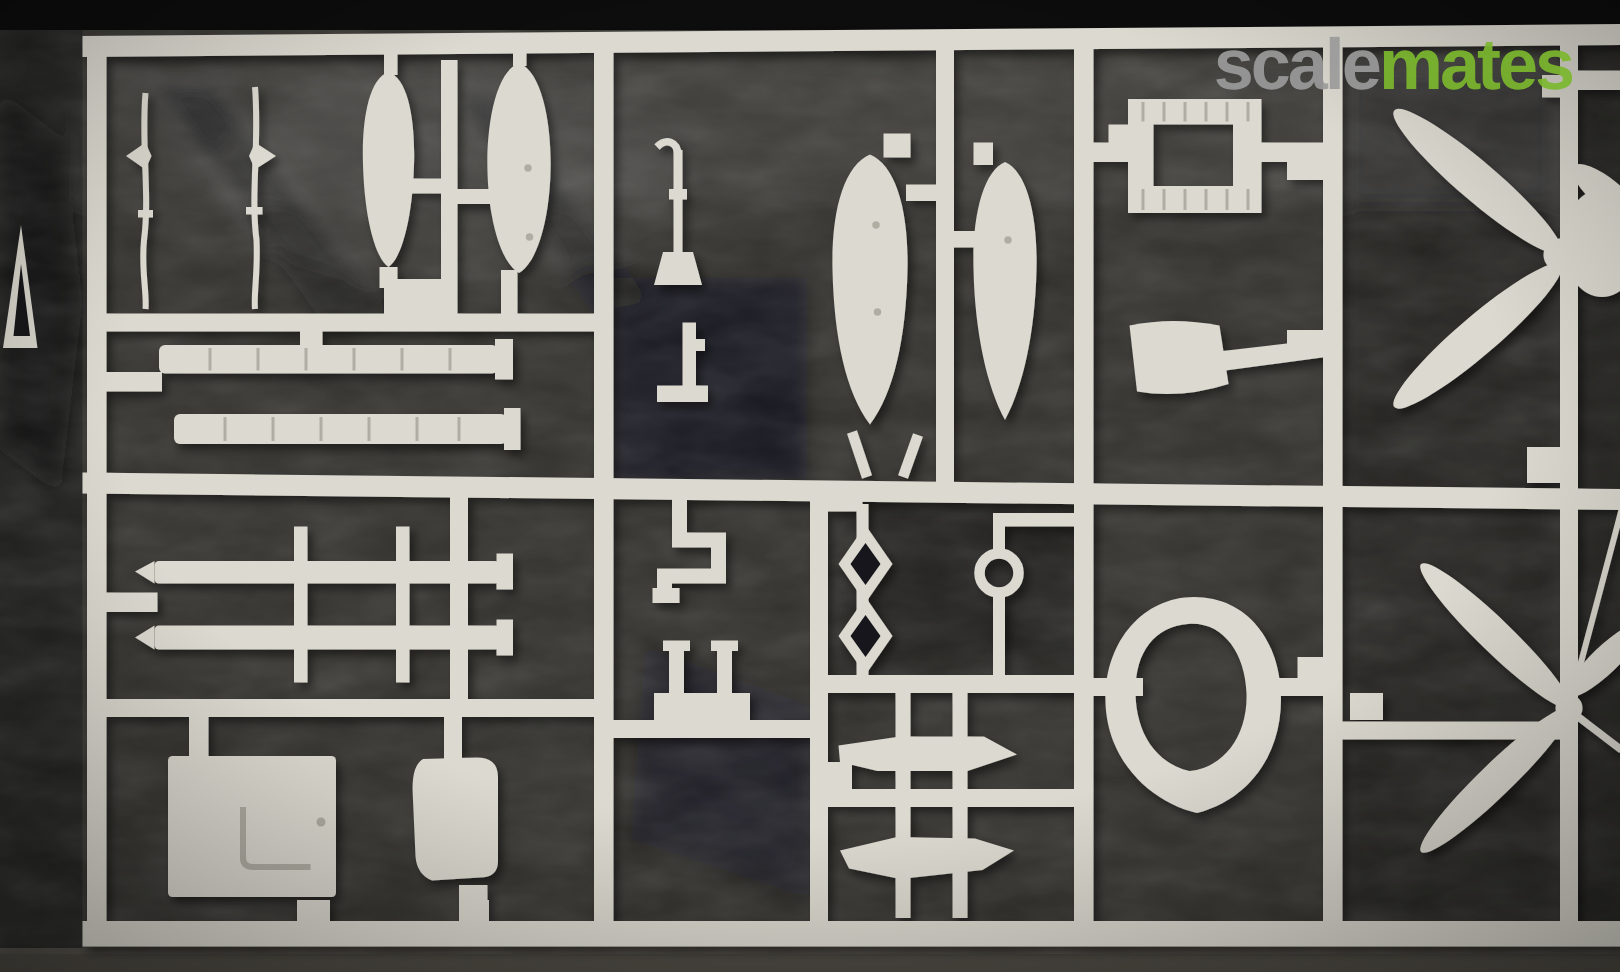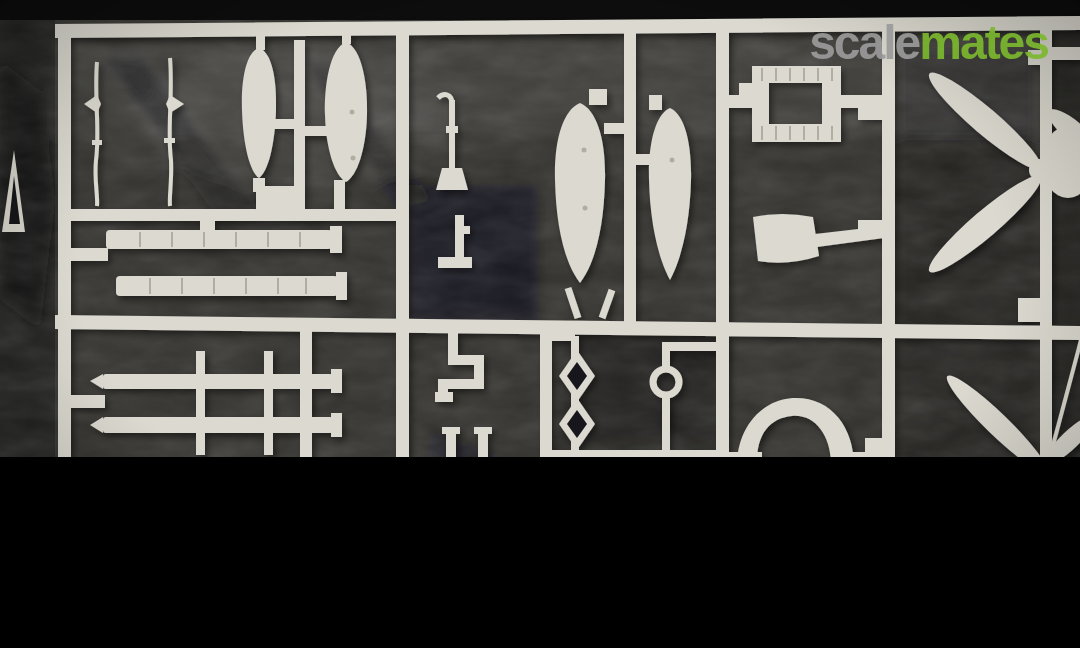--- a/index.html
+++ b/index.html
@@ -1,16 +1,16 @@
 <!DOCTYPE html>
 <html style="--bg: #33322e; --bg_dark: #17171a; --top_band: #0d0d0d; --bottom_band: #4e4b44; --sprue: #dcdad0; --sprue_dark: #b7b5aa; --part_detail: #b0aea3; --letter: #d6d4ca; --logo_gray: #9b9b9b; --logo_green: #7cb82f;"><head>
 <meta charset="utf-8">
 <style>
   html,body{margin:0;padding:0;background:#000;}
-  .stage{position:relative;width:1080px;height:457px;overflow:hidden;background:#ffffff;}
+  .stage{position:relative;width:1080px;height:648px;overflow:hidden;background:#ffffff;}
   svg{display:block;}
   .f{fill:var(--sprue);}
   .hole{fill:var(--bg_dark);}
   .sline{stroke:var(--sprue);fill:none;}
   .det{stroke:var(--part_detail);fill:none;}
   .dot{fill:var(--part_detail);}
   .letterfill{fill:var(--letter);}
   .logo{font-family:"Liberation Sans",sans-serif;font-weight:700;font-size:48px;letter-spacing:-2px;opacity:.92;}
   .lg1{fill:var(--logo_gray);}
   .lg2{fill:var(--logo_green);}

